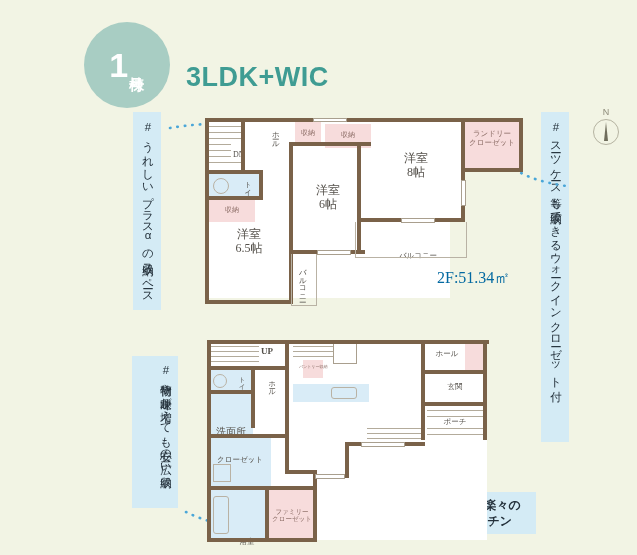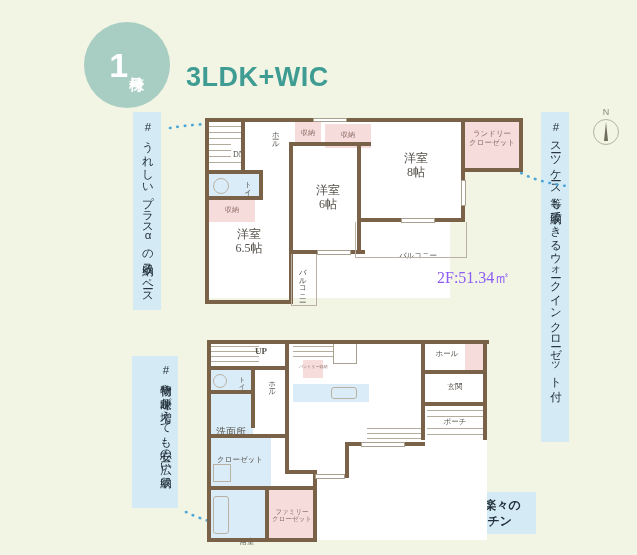--- a/index.html
+++ b/index.html
@@ -56,21 +56,21 @@
   .room{position:absolute;box-sizing:border-box;}
   .white{background:#ffffff;}
   .pink{background:#f7dcdc;}
   .blue{background:#d9ecf7;}
   .lbl{position:absolute;color:#54504a;text-align:center;line-height:1.15;
        font-family:"Liberation Serif","DejaVu Serif",serif;white-space:nowrap;}
   .lbl-v{position:absolute;color:#54504a;writing-mode:vertical-rl;
        text-orientation:upright;line-height:1.1;
        font-family:"Liberation Serif","DejaVu Serif",serif;}
   .area{position:absolute;font-family:"Liberation Serif","DejaVu Serif",serif;
-       color:#8b5cf6;font-size:16px;}
+       color:#0369a1;font-size:16px;}
   .thin{position:absolute;border:1px solid #b9b2a4;box-sizing:border-box;background:transparent;}
   .fix{position:absolute;background:#ffffff;border:1px solid #a99f8e;box-sizing:border-box;}
   .stairline{position:absolute;background:#b3ab9b;height:1px;}
 </style>
 </head>
 <body>
 
 <div class="abs" id="badge">
   <span class="bigno">1</span>
   <span class="unit">号棟</span>
@@ -202,21 +202,21 @@
   <div class="room blue" style="left:86px;top:44px;width:76px;height:18px;"></div>
   <div class="thin" style="left:124px;top:47px;width:26px;height:12px;border-radius:3px;"></div>
   <div class="room pink" style="left:96px;top:20px;width:20px;height:18px;"></div>
   <div class="lbl" style="left:92px;top:25px;width:28px;font-size:4px;color:#8a6b64;">パントリー収納</div>
 
   <div class="room white" style="left:2px;top:2px;width:52px;height:26px;"></div>
   <div class="stairline" style="left:4px;top:6px;width:48px;"></div>
   <div class="stairline" style="left:4px;top:11px;width:48px;"></div>
   <div class="stairline" style="left:4px;top:16px;width:48px;"></div>
   <div class="stairline" style="left:4px;top:21px;width:48px;"></div>
-  <div class="lbl" style="left:48px;top:6px;font-size:9px;font-weight:bold;">UP</div>
+  <div class="lbl" style="left:54px;top:6px;font-size:9px;font-weight:bold;">UP</div>
 
   <div class="room blue" style="left:2px;top:30px;width:44px;height:22px;"></div>
   <div class="lbl-v" style="left:32px;top:32px;font-size:6.5px;">トイレ</div>
   <div class="thin" style="left:6px;top:34px;width:14px;height:14px;border-radius:50%;"></div>
 
   <div class="room white" style="left:48px;top:30px;width:30px;height:56px;"></div>
   <div class="lbl-v" style="left:60px;top:36px;font-size:7px;">ホール</div>
 
   <div class="room blue" style="left:2px;top:54px;width:44px;height:40px;"></div>
   <div class="lbl" style="left:2px;top:86px;width:44px;font-size:10px;">洗面所</div>

